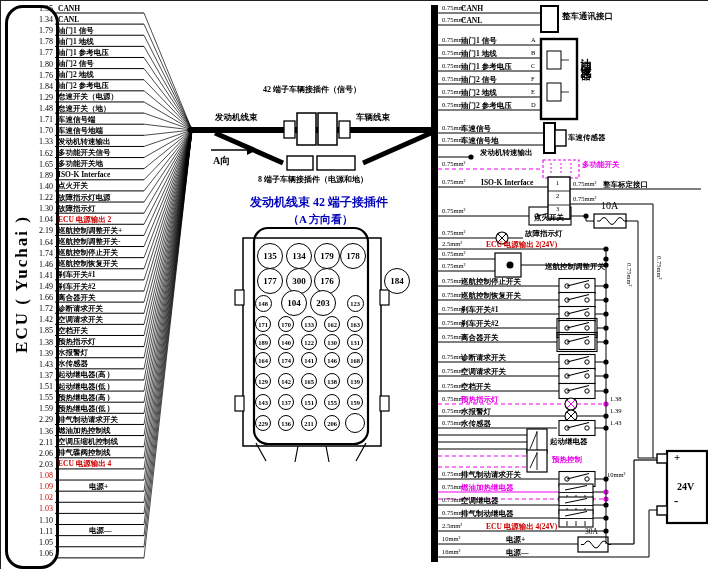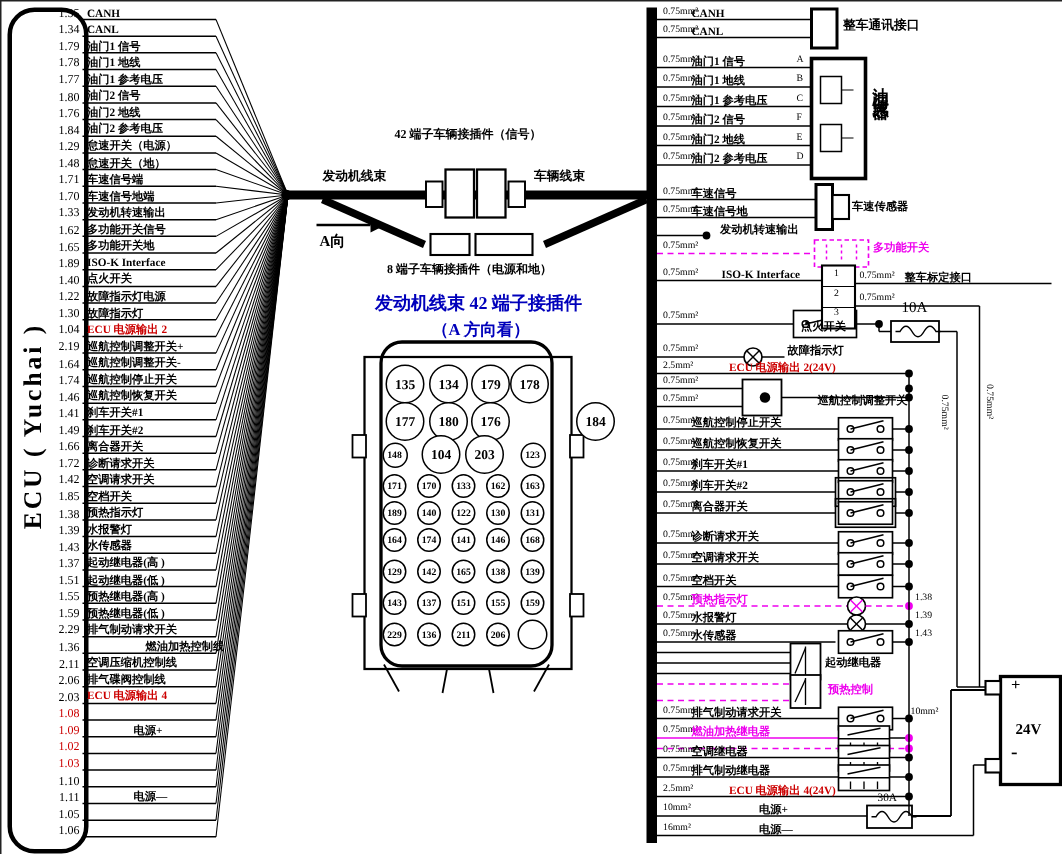--- a/index.html
+++ b/index.html
@@ -444,21 +444,21 @@
     <div class="lbl" style="left: 57px; top: 369.46px;">起动继电器(高 )</div>
     <div class="pinnum" style="left: 26px; top: 381.08px;">1.51</div>
     <div class="lbl" style="left: 57px; top: 380.58px;">起动继电器(低 )</div>
     <div class="pinnum" style="left: 26px; top: 392.2px;">1.55</div>
     <div class="lbl" style="left: 57px; top: 391.7px;">预热继电器(高 )</div>
     <div class="pinnum" style="left: 26px; top: 403.32px;">1.59</div>
     <div class="lbl" style="left: 57px; top: 402.82px;">预热继电器(低 )</div>
     <div class="pinnum" style="left: 26px; top: 414.44px;">2.29</div>
     <div class="lbl" style="left: 57px; top: 413.94px;">排气制动请求开关</div>
     <div class="pinnum" style="left: 26px; top: 425.56px;">1.36</div>
-    <div class="lbl" style="left: 57px; top: 425.06px; margin-left: 39px;">燃油加热控制线</div>
+    <div class="lbl" style="left: 57px; top: 425.06px;">燃油加热控制线</div>
     <div class="pinnum" style="left: 26px; top: 436.68px;">2.11</div>
     <div class="lbl" style="left: 57px; top: 436.18px;">空调压缩机控制线</div>
     <div class="pinnum" style="left: 26px; top: 447.8px;">2.06</div>
     <div class="lbl" style="left: 57px; top: 447.3px;">排气碟阀控制线</div>
     <div class="pinnum" style="left: 26px; top: 458.92px;">2.03</div>
     <div class="lbl red" style="left: 57px; top: 458.42px;">ECU 电源输出 4</div>
     <div class="pinnum red" style="left: 26px; top: 470.04px;">1.08</div>
     <div class="pinnum red" style="left: 26px; top: 481.16px;">1.09</div>
     <div class="lbl" style="left: 88px; top: 480.66px;">电源+</div>
     <div class="pinnum red" style="left: 26px; top: 492.28px;">1.02</div>
@@ -466,21 +466,21 @@
     <div class="pinnum" style="left: 26px; top: 514.52px;">1.10</div>
     <div class="pinnum" style="left: 26px; top: 525.64px;">1.11</div>
     <div class="lbl" style="left: 88px; top: 525.14px;">电源—</div>
     <div class="pinnum" style="left: 26px; top: 536.76px;">1.05</div>
     <div class="pinnum" style="left: 26px; top: 547.88px;">1.06</div>
     <div class="circle big" style="left: 256px; top: 242px; width: 26px; height: 26px;">135</div>
     <div class="circle big" style="left: 285px; top: 242px; width: 26px; height: 26px;">134</div>
     <div class="circle big" style="left: 313px; top: 242px; width: 26px; height: 26px;">179</div>
     <div class="circle big" style="left: 339px; top: 242px; width: 26px; height: 26px;">178</div>
     <div class="circle big" style="left: 256px; top: 267px; width: 26px; height: 26px;">177</div>
-    <div class="circle big" style="left: 285px; top: 267px; width: 26px; height: 26px;">180</div>
+    <div class="circle big" style="left: 285px; top: 267px; width: 26px; height: 26px;">300</div>
     <div class="circle big" style="left: 313px; top: 267px; width: 26px; height: 26px;">176</div>
     <div class="circle big" style="left: 339px; top: 267px; width: 26px; height: 26px; margin-left: 44px;">184</div>
     <div class="circle" style="left: 253.5px; top: 293.5px; width: 17px; height: 17px;">148</div>
     <div class="circle big" style="left: 280px; top: 289px; width: 26px; height: 26px;">104</div>
     <div class="circle big" style="left: 309px; top: 289px; width: 26px; height: 26px;">203</div>
     <div class="circle" style="left: 345.5px; top: 293.5px; width: 17px; height: 17px;">123</div>
     <div class="circle" style="left: 254px; top: 315px; width: 16px; height: 16px;">171</div>
     <div class="circle" style="left: 277px; top: 315px; width: 16px; height: 16px;">170</div>
     <div class="circle" style="left: 300px; top: 315px; width: 16px; height: 16px;">133</div>
     <div class="circle" style="left: 323px; top: 315px; width: 16px; height: 16px;">162</div>

